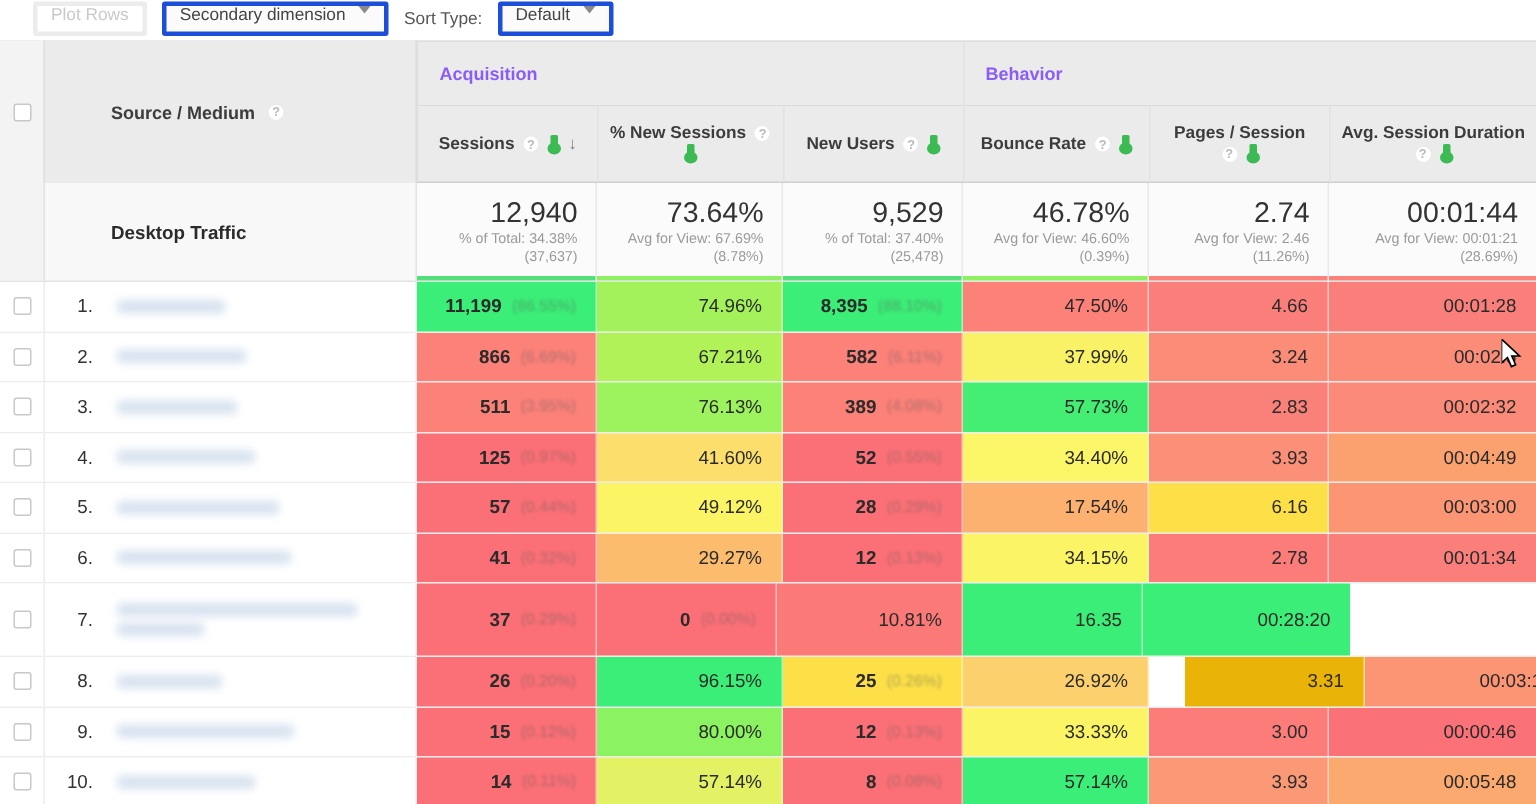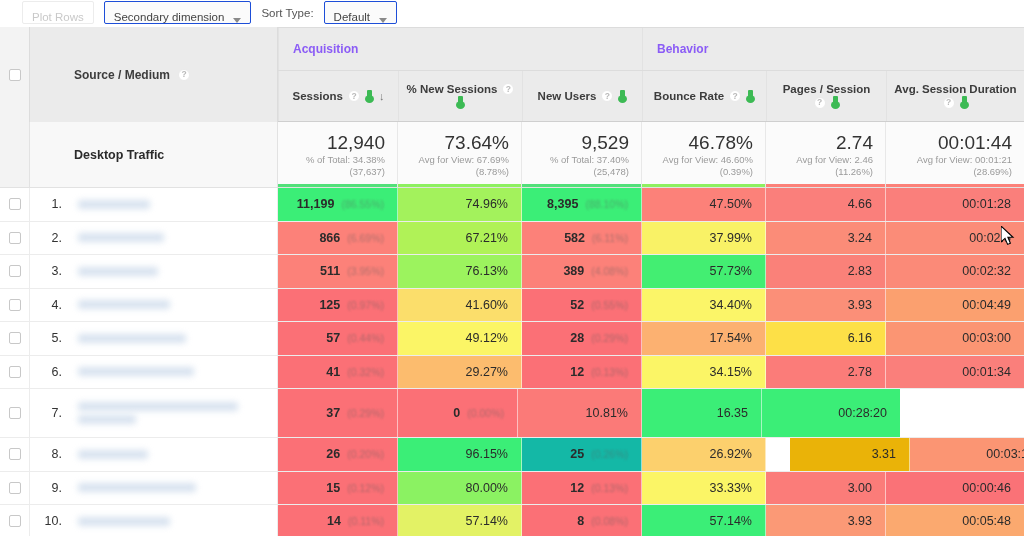--- a/index.html
+++ b/index.html
@@ -12,23 +12,23 @@
   #app { position: relative; width: 1024px; height: 536px; background:#fff; }
 
   
   .toolbar {
     height: 26px; background:#fff;
     display:flex; align-items:center; gap:10px;
     padding-left:22px;
     border-bottom:1px solid #ffffff;
   }
   .tb-btn {
-    height:23px; display:flex; align-items:flex-end; gap:7px;
+    height:23px; display:flex; align-items:flex-start; gap:7px;
     padding:0 9px;
-    border:1px solid #1d4ed8; border-radius:2px;
+    border:3px solid #1d4ed8; border-radius:2px;
     background:#fbfbfb;
     font-size:11.5px; color:#444;
     white-space:nowrap;
   }
   .tb-btn.ghost { color:#c9c9c9; border-color:#ececec; background:#fff; }
   .tb-label { font-size:11.5px; color:#555; white-space:nowrap; }
   .caret {
     width:0;height:0;border-left:4px solid transparent;border-right:4px solid transparent;
     border-top:5px solid #8a8a8a; margin-left:2px;
   }
@@ -523,21 +523,21 @@
           <div class="d-src">
             <span class="blur" style="width:70px"></span>
           </div>
           <div class="cell c-num dcell" style="background: rgb(251, 112, 118);">
             <span class="v b">26</span>
             <span class="pct">(0.20%)</span>
           </div>
           <div class="cell c-num2 dcell" style="background: rgb(59, 238, 119);">
             <span class="v">96.15%</span>
           </div>
-          <div class="cell c-num3 dcell" style="background: #14b8a6; padding-left: 10px;">
+          <div class="cell c-num3 dcell" style="background: #fde047; padding-left: 10px;">
             <span class="v b">25</span>
             <span class="pct">(0.26%)</span>
           </div>
           <div class="cell c-num4 dcell" style="background: rgb(252, 208, 109);">
             <span class="v">26.92%</span>
           </div>
           <div class="cell c-num5 dcell" style="background: #eab308; margin-left: 24px;">
             <span class="v">3.31</span>
           </div>
           <div class="cell c-num6 dcell" style="background: rgb(251, 149, 115); border-right: none;">

